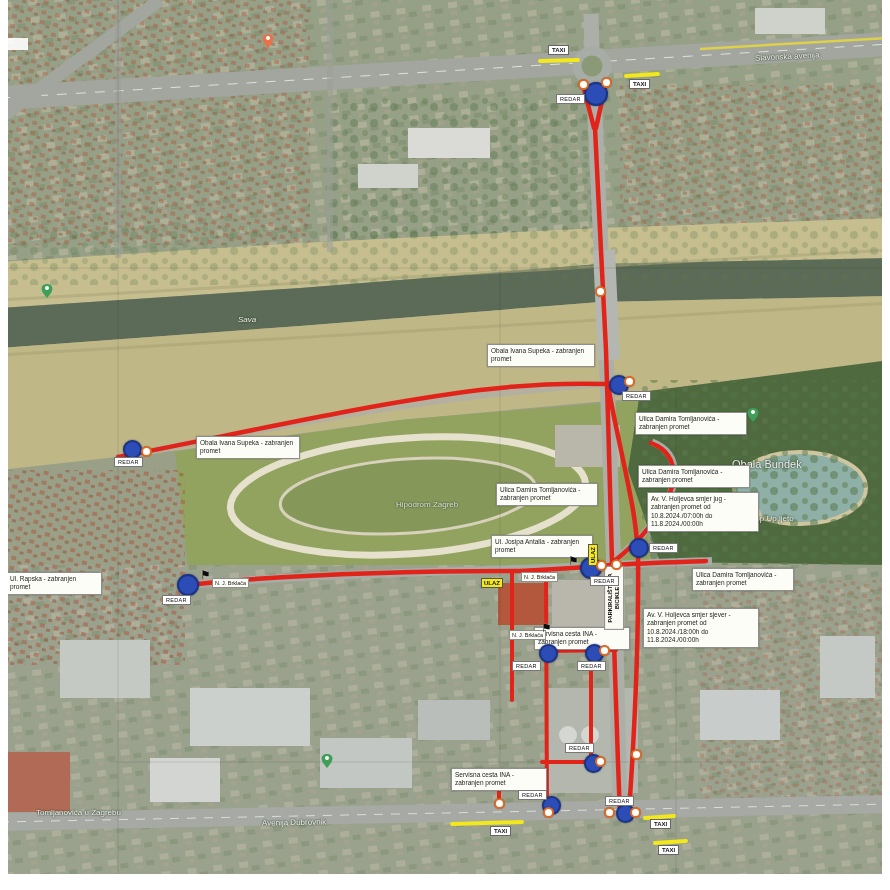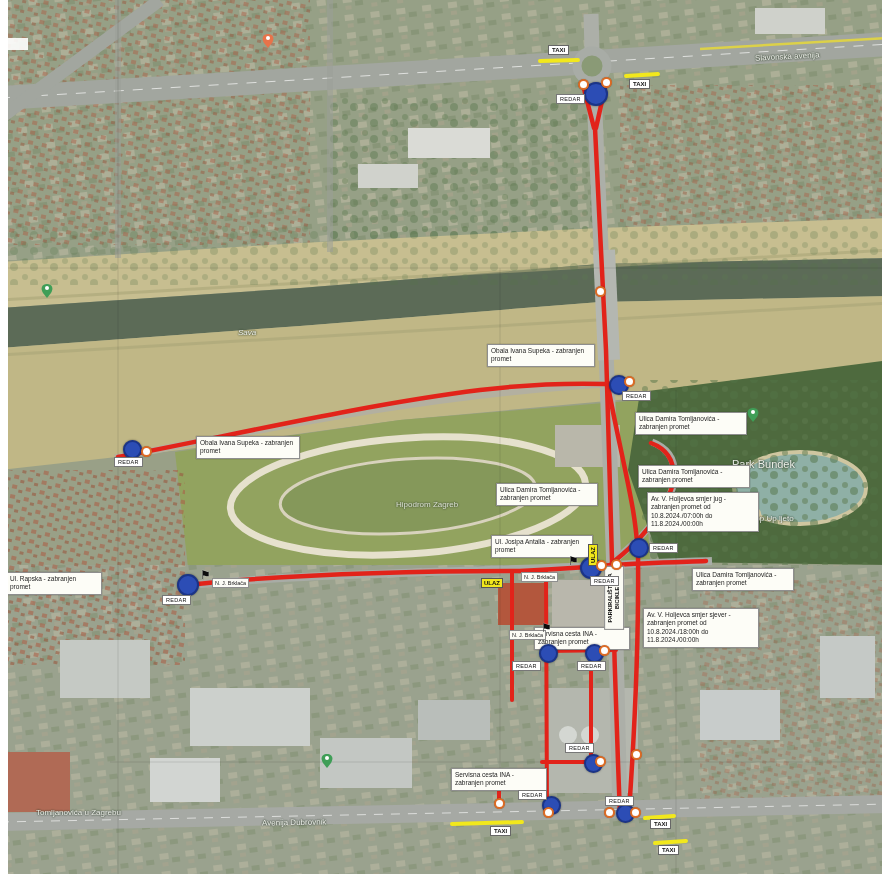--- a/index.html
+++ b/index.html
@@ -161,22 +161,22 @@
           <path d="M0,0 C5,0 7,4 4,9 L0,14 L-4,9 C-7,4 -5,0 0,0" fill="#3f9e57"></path>
           <circle cx="0" cy="4" r="2" fill="#fff"></circle>
         </g>
     </g>
     <rect x="2" y="38" width="26" height="12" fill="#ffffff" opacity=".9"></rect>
   </svg>
 
   <div class="overlay">
 
     <div class="mlabel" style="left:755px;top:52px;transform:rotate(-3deg);">Slavonska avenija</div>
-    <div class="mlabel" style="left:238px;top:315px;font-style:italic;margin-top:13px;">Sava</div>
-    <div class="mlabel" style="left:732px;top:458px;font-size:11px;">Park Bundek</div>
+    <div class="mlabel" style="left:238px;top:315px;font-style:italic;">Sava</div>
+    <div class="mlabel" style="left:732px;top:458px;font-size:11px;">Obala Bundek</div>
     <div class="mlabel" style="left:750px;top:514px;">Pop Up ljeto</div>
     <div class="mlabel" style="left:396px;top:500px;opacity:.8;">Hipodrom Zagreb</div>
     <div class="mlabel" style="left:36px;top:808px;">Tomljanovića u Zagrebu</div>
     <div class="mlabel" style="left:262px;top:818px;transform:rotate(-1deg);">Avenija Dubrovnik</div>
 
     <div class="ann" style="left:487px;top:344px;width:100px;">Obala Ivana Supeka - zabranjen promet</div>
     <div class="ann" style="left:196px;top:436px;width:96px;">Obala Ivana Supeka - zabranjen promet</div>
     <div class="ann" style="left:635px;top:412px;width:104px;">Ulica Damira Tomljanovića - zabranjen promet</div>
     <div class="ann" style="left:638px;top:465px;width:104px;">Ulica Damira Tomljanovića - zabranjen promet</div>
     <div class="ann" style="left:496px;top:483px;width:94px;">Ulica Damira Tomljanovića - zabranjen promet</div>

